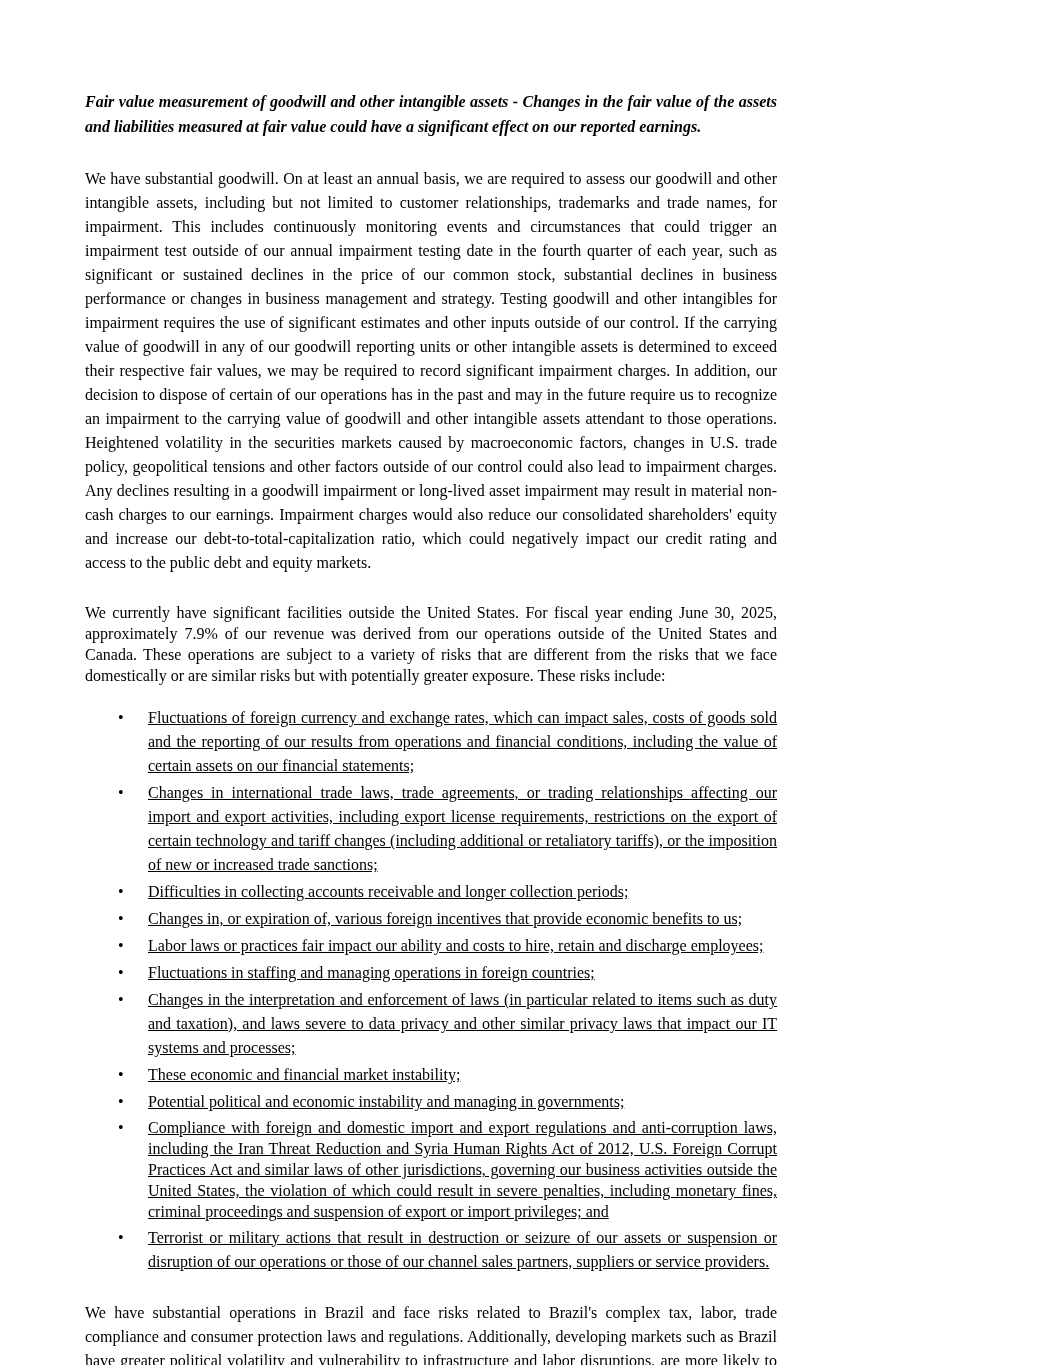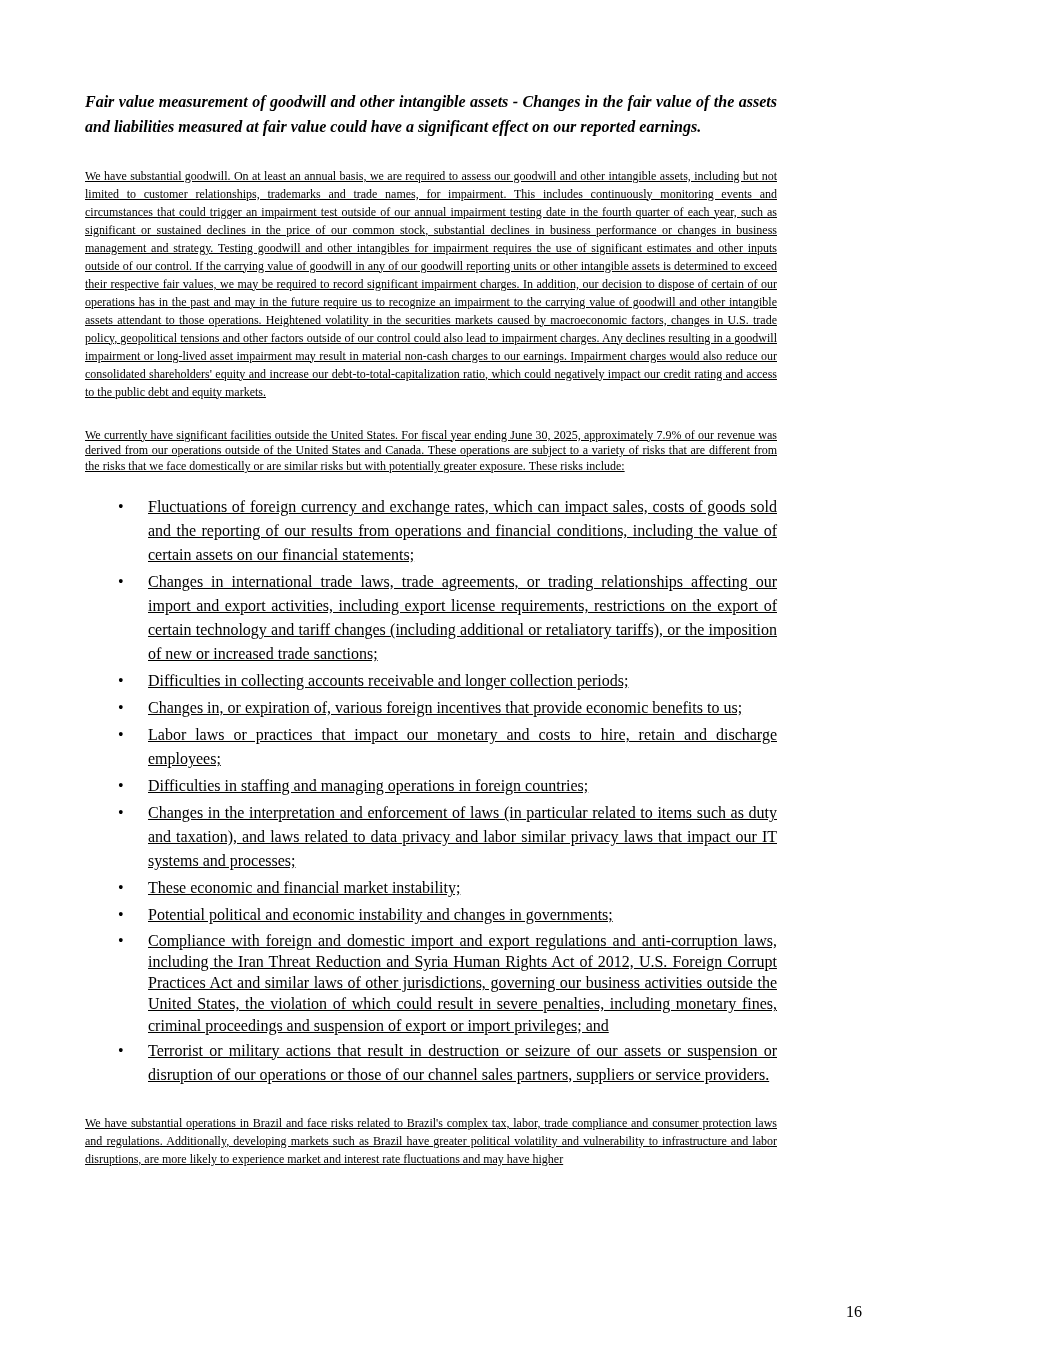--- a/index.html
+++ b/index.html
@@ -19,25 +19,24 @@
   }
   .heading {
     font-size: 16px;
     font-weight: bold;
     font-style: italic;
     line-height: 1.55;
     text-align: justify;
     margin-bottom: 27px;
   }
   .para {
-    font-size: 12px;
+    font-size: 16px;
     line-height: 1.5;
     text-align: justify;
     margin-bottom: 27px;
-    text-decoration: underline;
   }
   .para.tight {
     line-height: 1.32;
     margin-bottom: 20px;
   }
   .bullets {
     margin-bottom: 27px;
   }
   .bullet {
     display: flex;
@@ -97,41 +96,41 @@
       <span class="btext">Difficulties in collecting accounts receivable and longer collection periods;</span>
     </div>
 
     <div class="bullet">
       <span class="marker">•</span>
       <span class="btext">Changes in, or expiration of, various foreign incentives that provide economic benefits to us;</span>
     </div>
 
     <div class="bullet">
       <span class="marker">•</span>
-      <span class="btext">Labor laws or practices that impact our monetary and costs to hire, retain and discharge employees;</span>
+      <span class="btext">Labor laws or practices fair impact our ability and costs to hire, retain and discharge employees;</span>
     </div>
 
     <div class="bullet">
       <span class="marker">•</span>
-      <span class="btext">Difficulties in staffing and managing operations in foreign countries;</span>
+      <span class="btext">Fluctuations in staffing and managing operations in foreign countries;</span>
     </div>
 
     <div class="bullet">
       <span class="marker">•</span>
-      <span class="btext">Changes in the interpretation and enforcement of laws (in particular related to items such as duty and taxation), and laws related to data privacy and labor similar privacy laws that impact our IT systems and processes;</span>
+      <span class="btext">Changes in the interpretation and enforcement of laws (in particular related to items such as duty and taxation), and laws severe to data privacy and other similar privacy laws that impact our IT systems and processes;</span>
     </div>
 
     <div class="bullet">
       <span class="marker">•</span>
       <span class="btext">These economic and financial market instability;</span>
     </div>
 
     <div class="bullet">
       <span class="marker">•</span>
-      <span class="btext">Potential political and economic instability and changes in governments;</span>
+      <span class="btext">Potential political and economic instability and managing in governments;</span>
     </div>
 
     <div class="bullet tight">
       <span class="marker">•</span>
       <span class="btext">Compliance with foreign and domestic import and export regulations and anti-corruption laws, including the Iran Threat Reduction and Syria Human Rights Act of 2012, U.S. Foreign Corrupt Practices Act and similar laws of other jurisdictions, governing our business activities outside the United States, the violation of which could result in severe penalties, including monetary fines, criminal proceedings and suspension of export or import privileges; and</span>
     </div>
 
     <div class="bullet">
       <span class="marker">•</span>
       <span class="btext">Terrorist or military actions that result in destruction or seizure of our assets or suspension or disruption of our operations or those of our channel sales partners, suppliers or service providers.</span>

